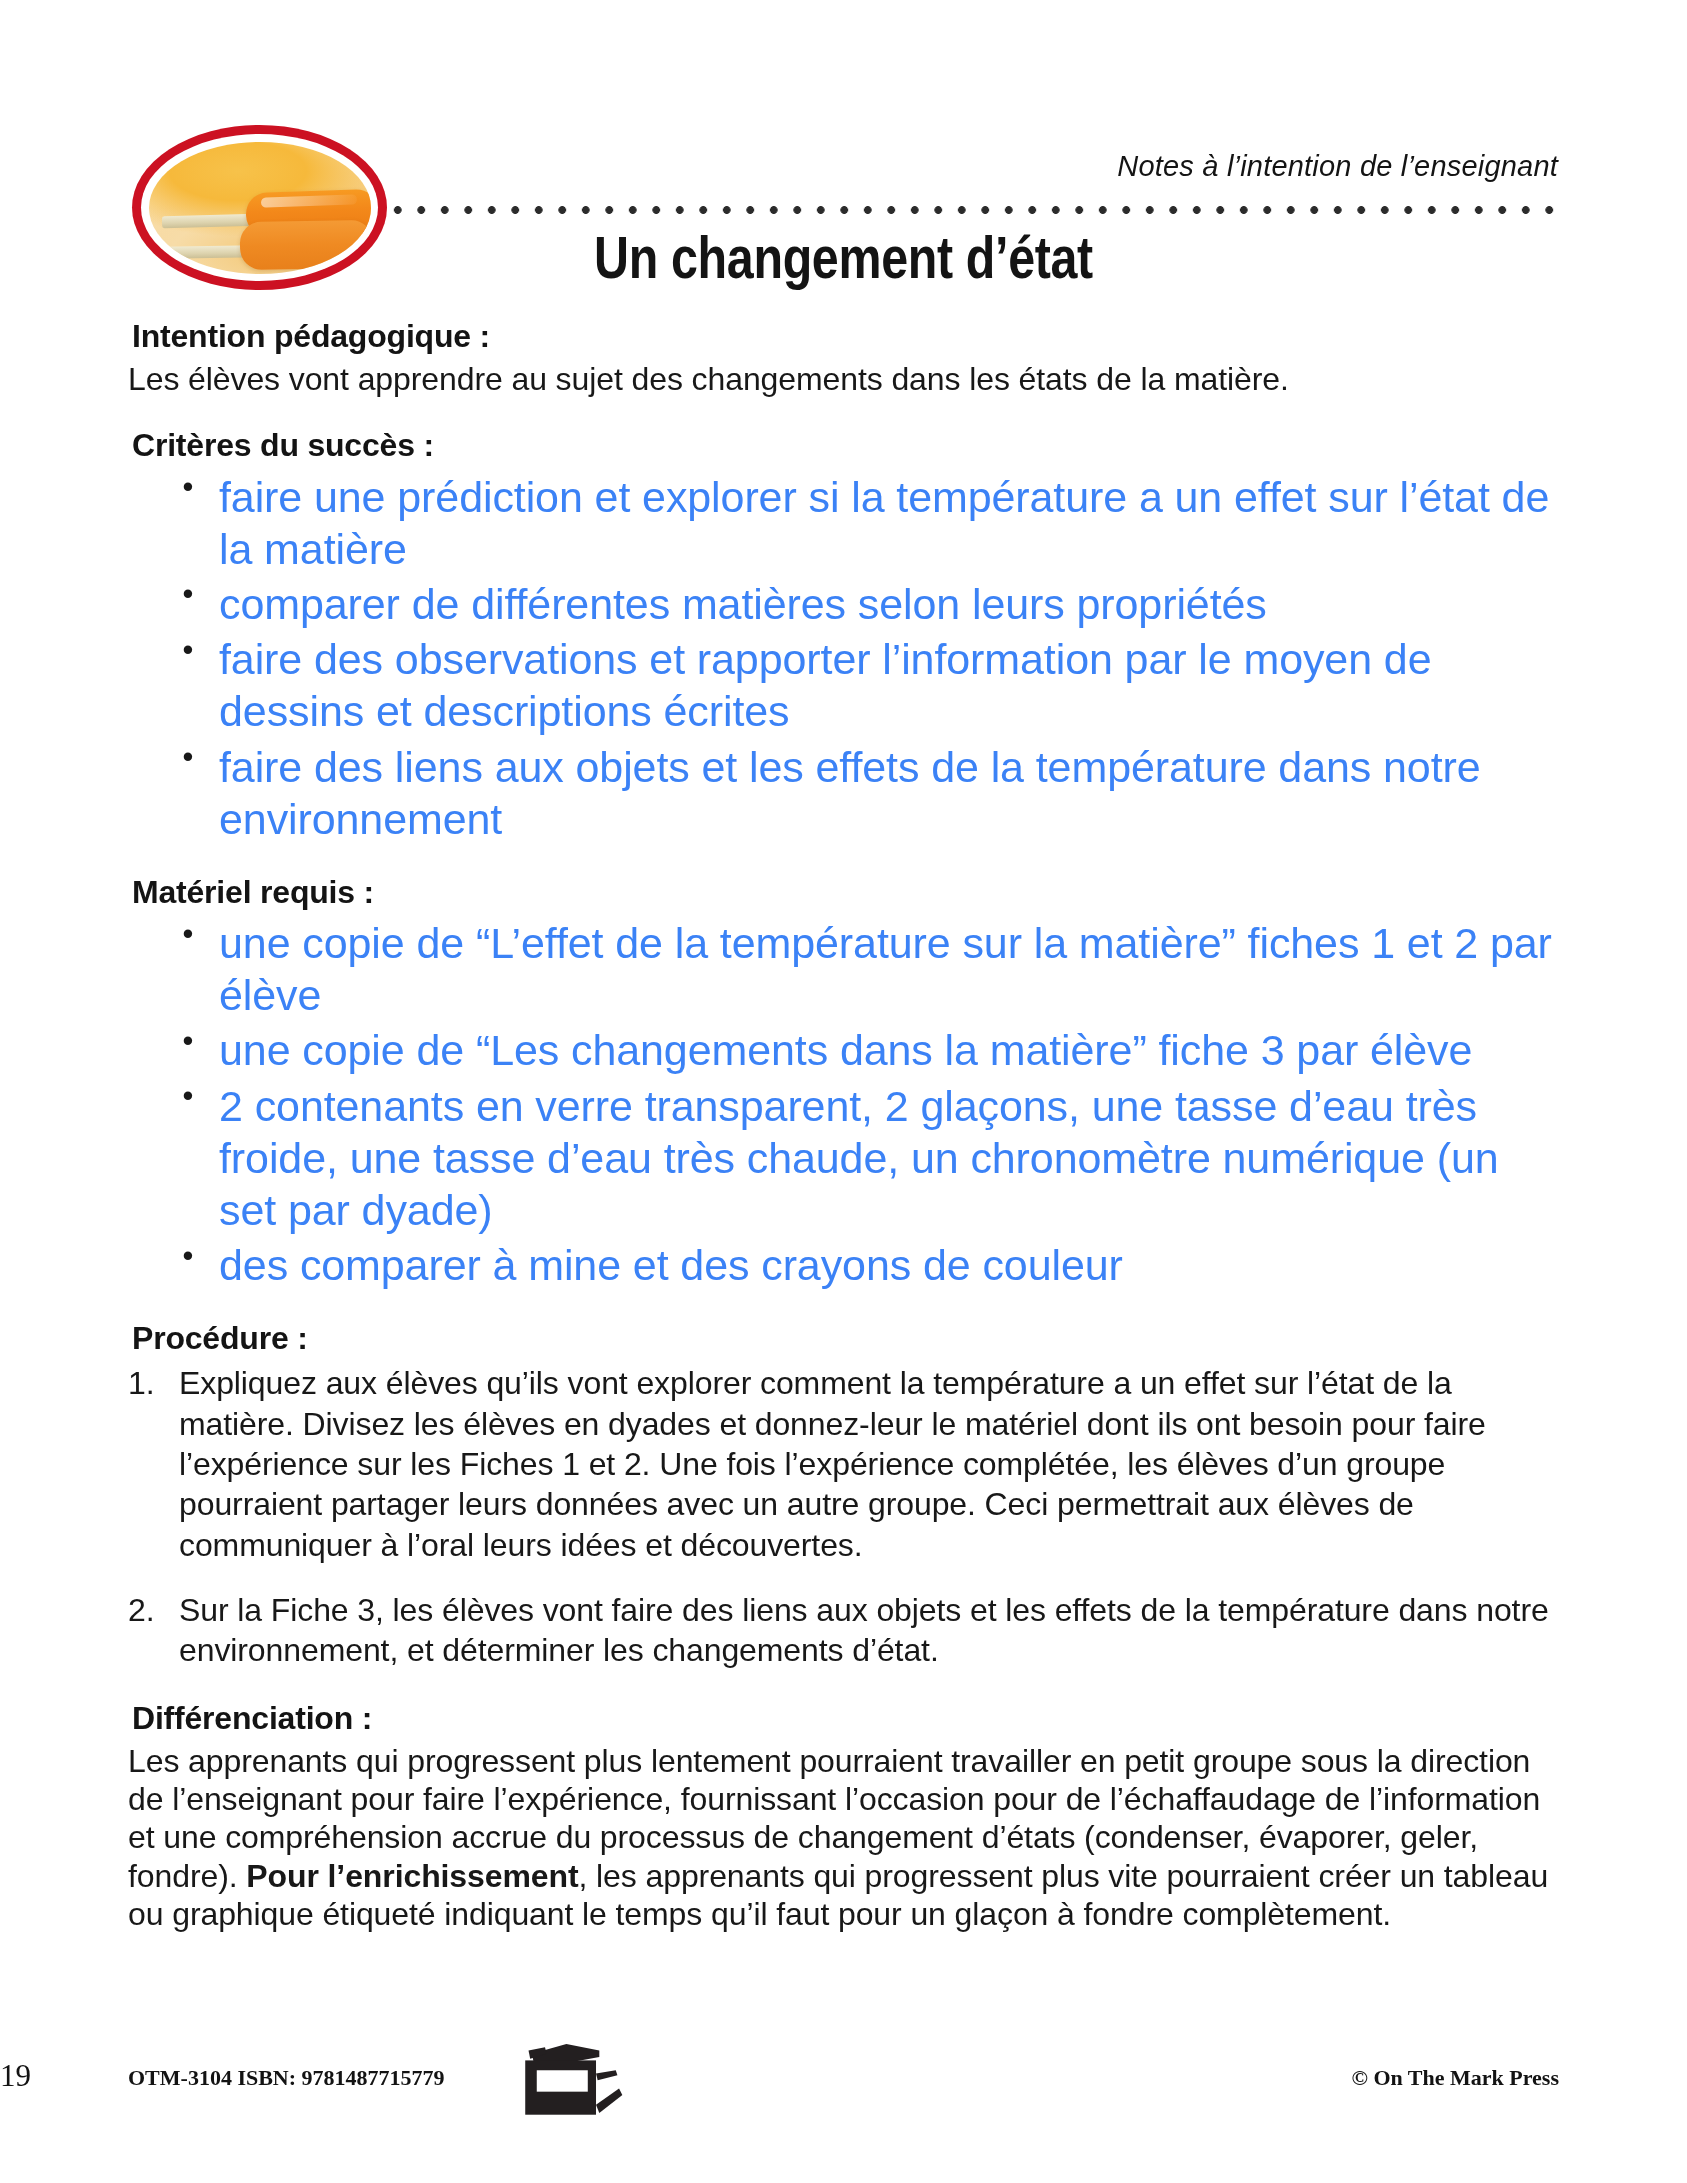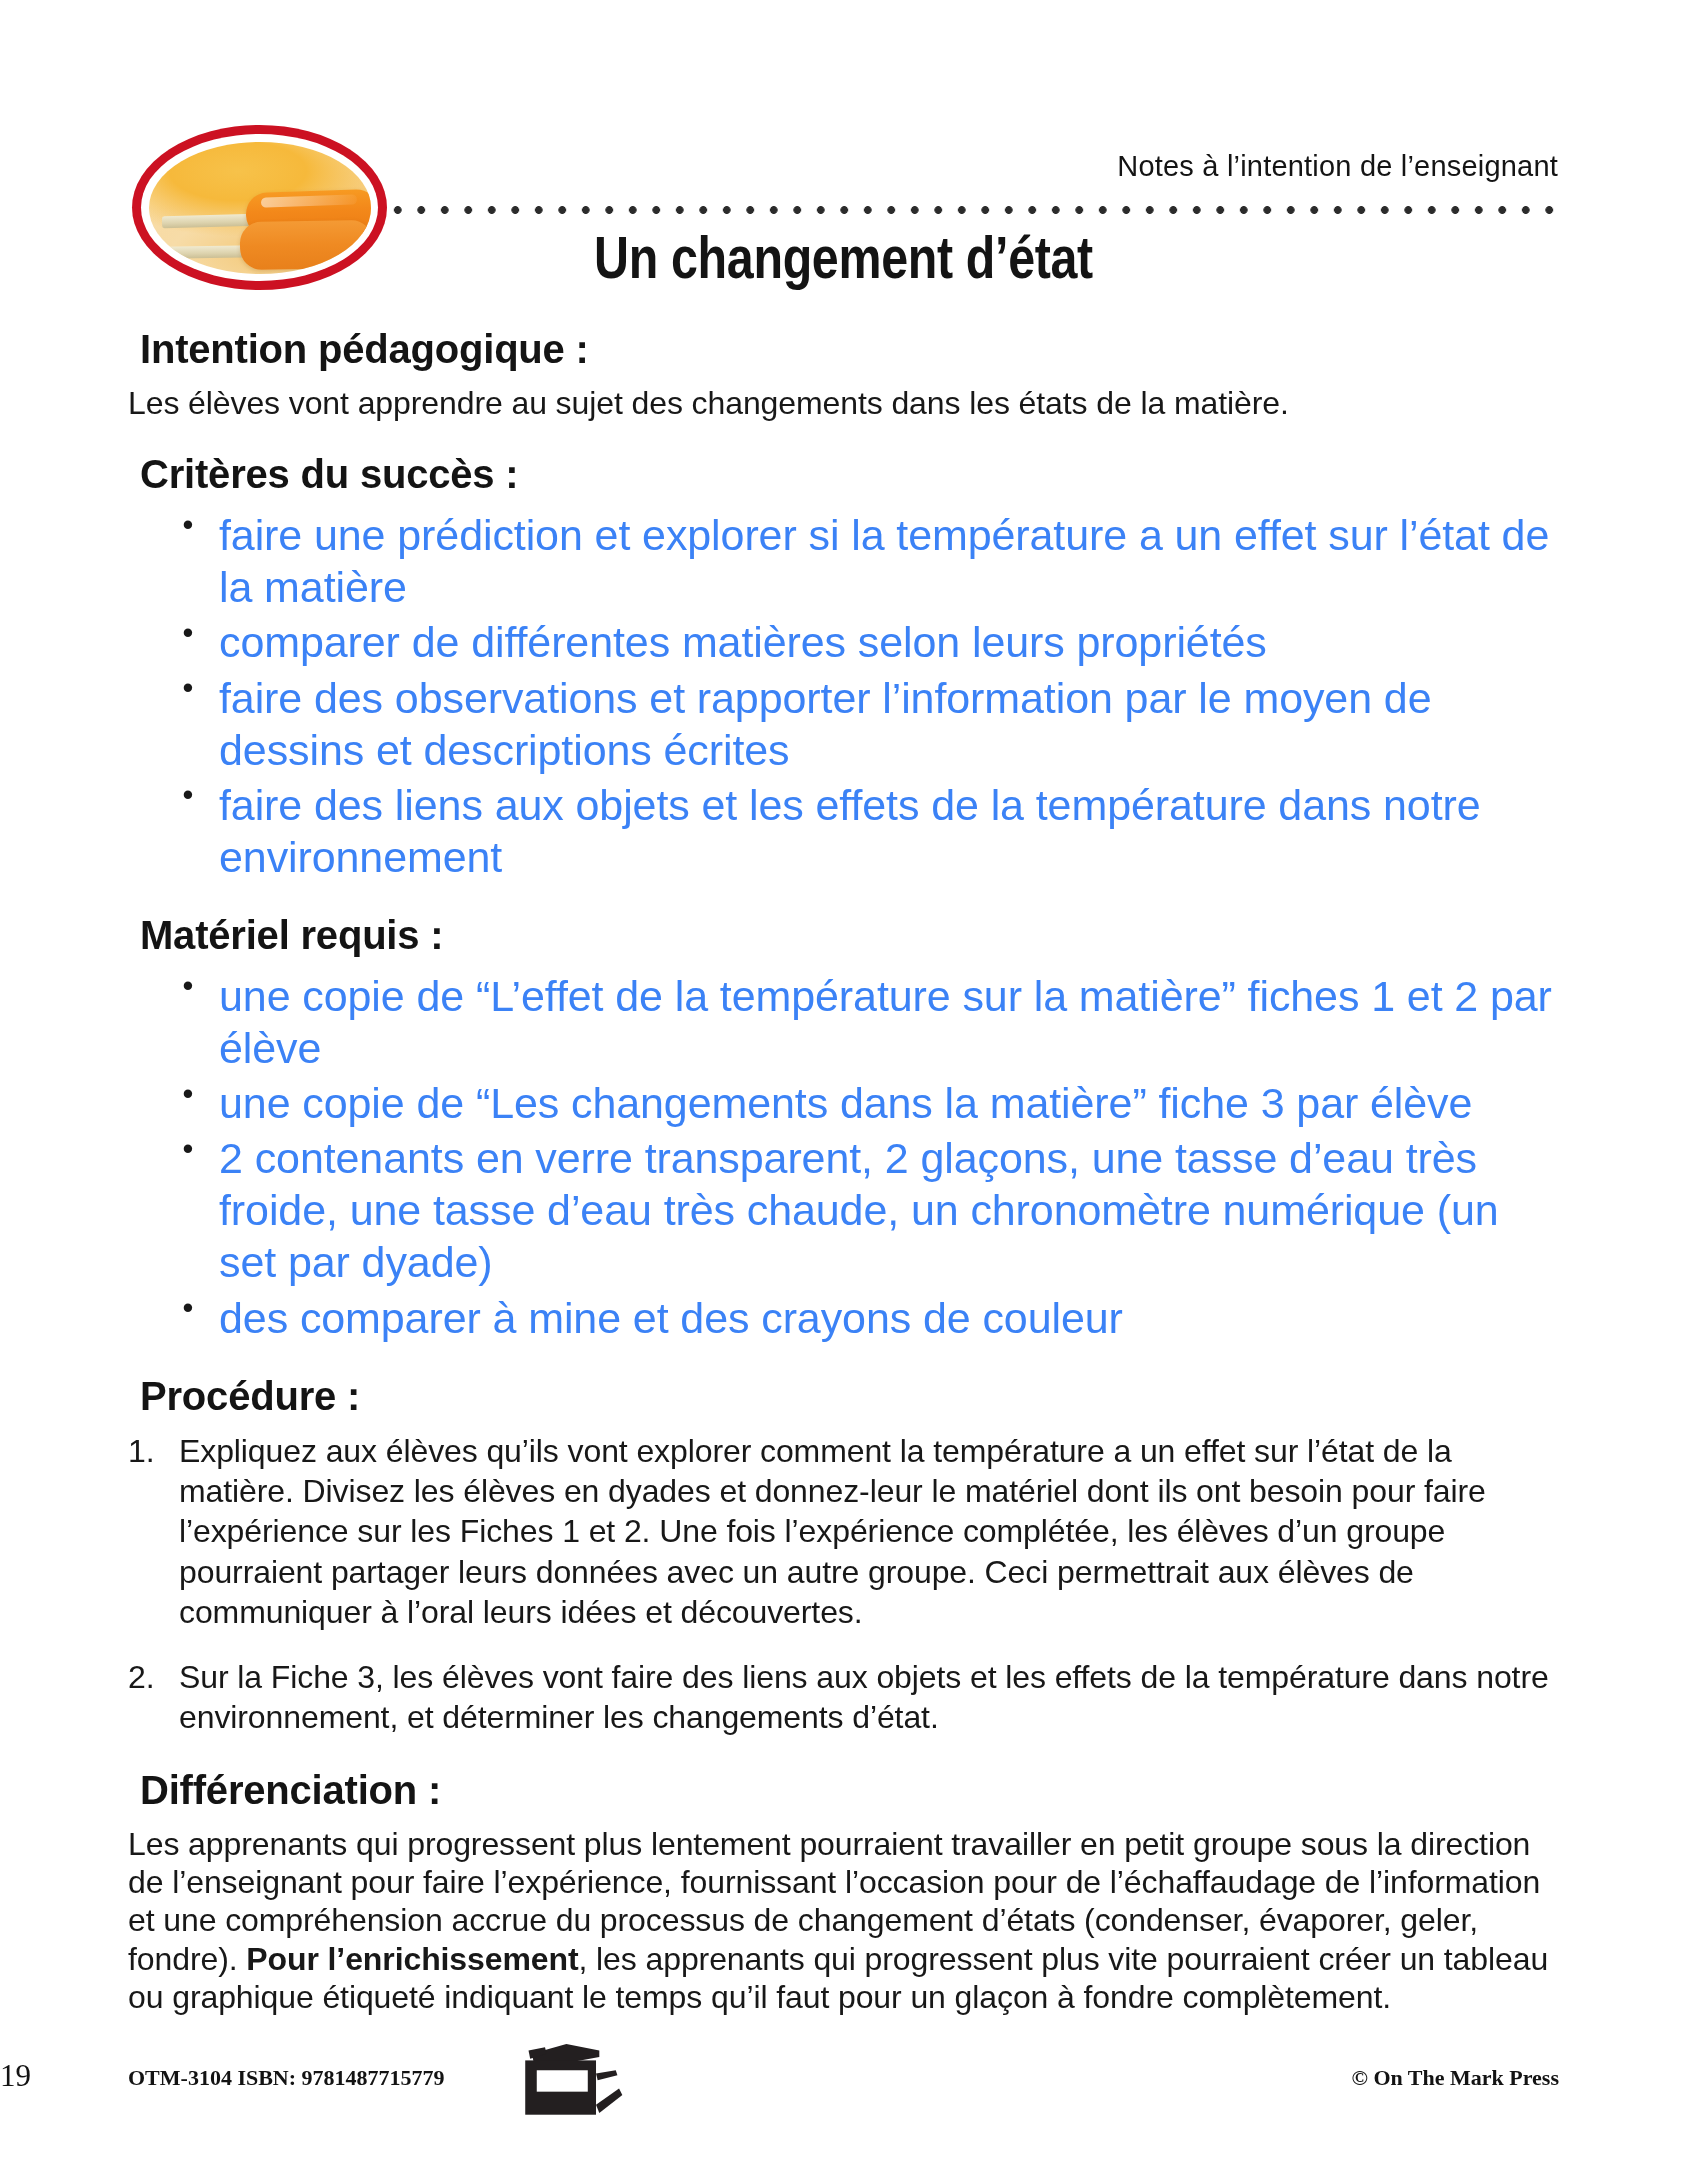--- a/index.html
+++ b/index.html
@@ -95,20 +95,21 @@
   }
 
   .header-label {
     position: absolute;
     right: 129px;
     top: 150px;
     font-size: 29px;
     letter-spacing: 0.2px;
     color: #141414;
     white-space: nowrap;
+    font-style: italic;
   }
   .dotted-rule {
     position: absolute;
     left: 386px;
     top: 204px;
     width: 1173px;
     height: 11.5px;
     background-image: radial-gradient(circle, #2b2b2b 0, #2b2b2b 3.5px, rgba(0,0,0,0) 4px);
     background-size: 23.5px 11.5px;
     background-position: 0 50%;
@@ -130,22 +131,22 @@
   }
 
   
   .content {
     position: absolute;
     left: 128px;
     top: 315px;
     width: 1434px;
   }
   h2.section-heading {
-    margin: 12px;
-    font-size: 40px;
+    margin: 4px;
+    font-size: 32px;
     font-weight: bold;
     color: #141414;
     letter-spacing: -0.2px;
     line-height: 1.12;
   }
   p.body-text {
     margin: 5px 0 0 0;
     font-size: 32px;
     line-height: 1.20;
     color: #181818;

